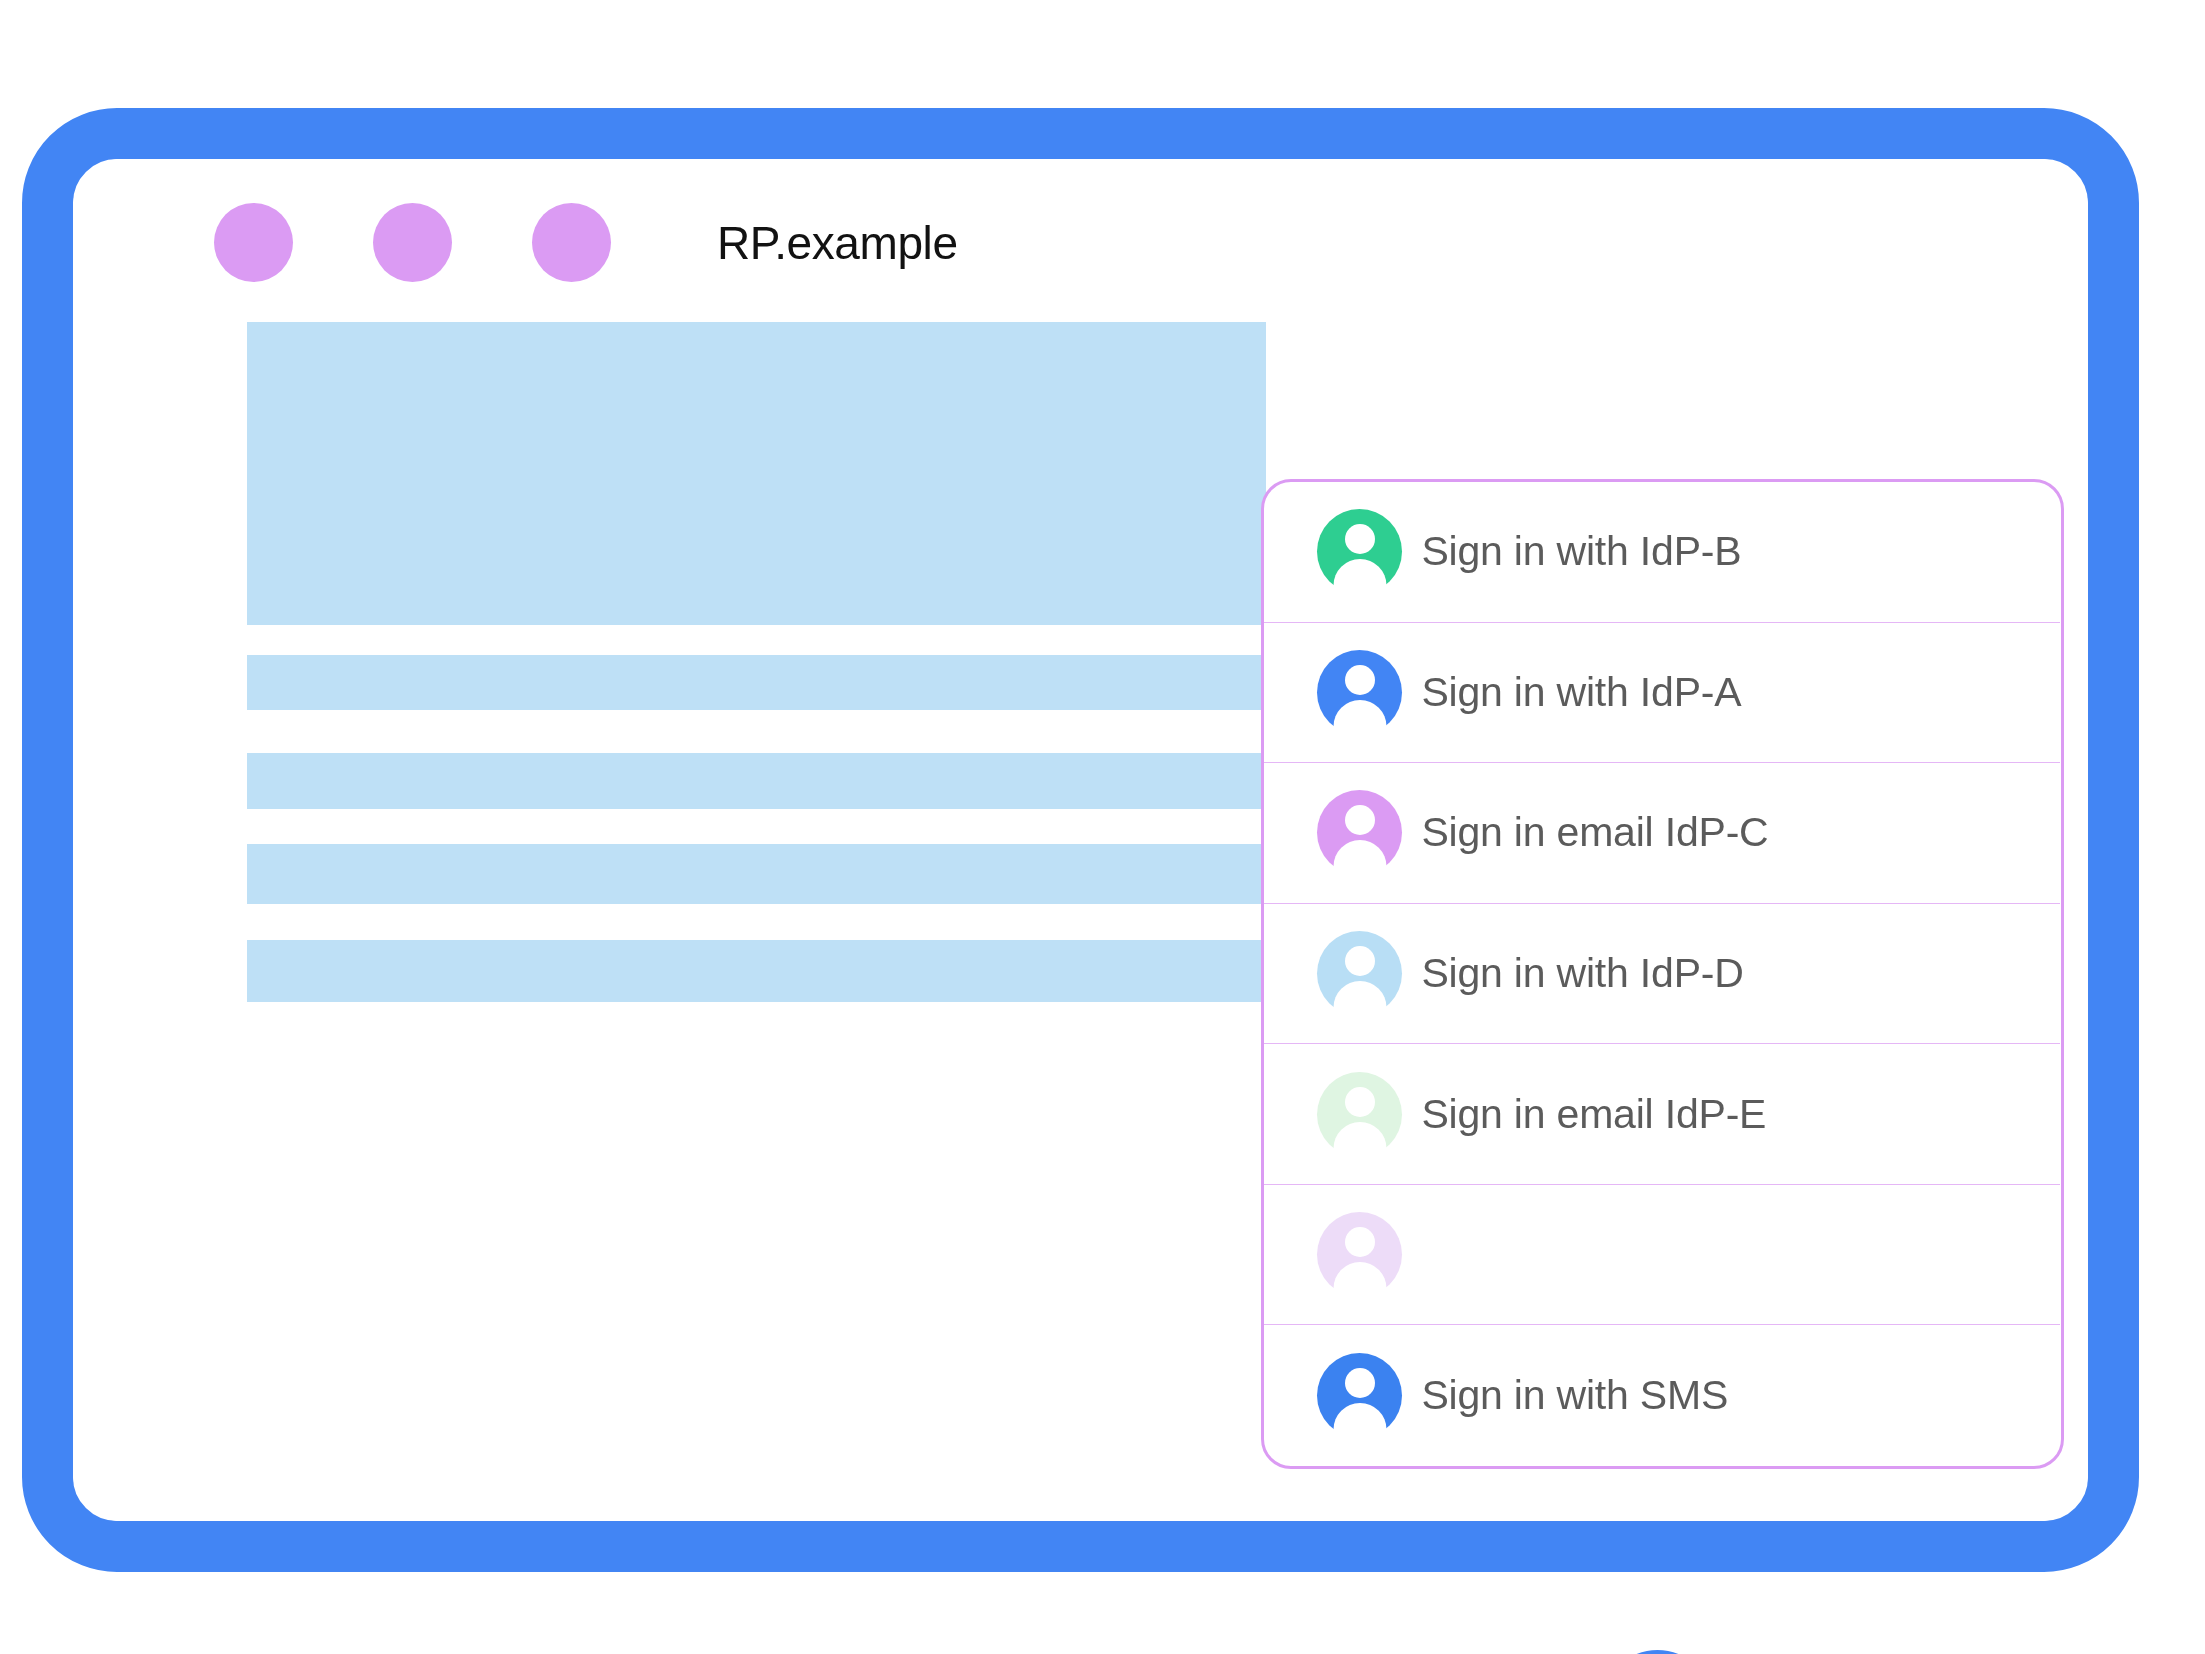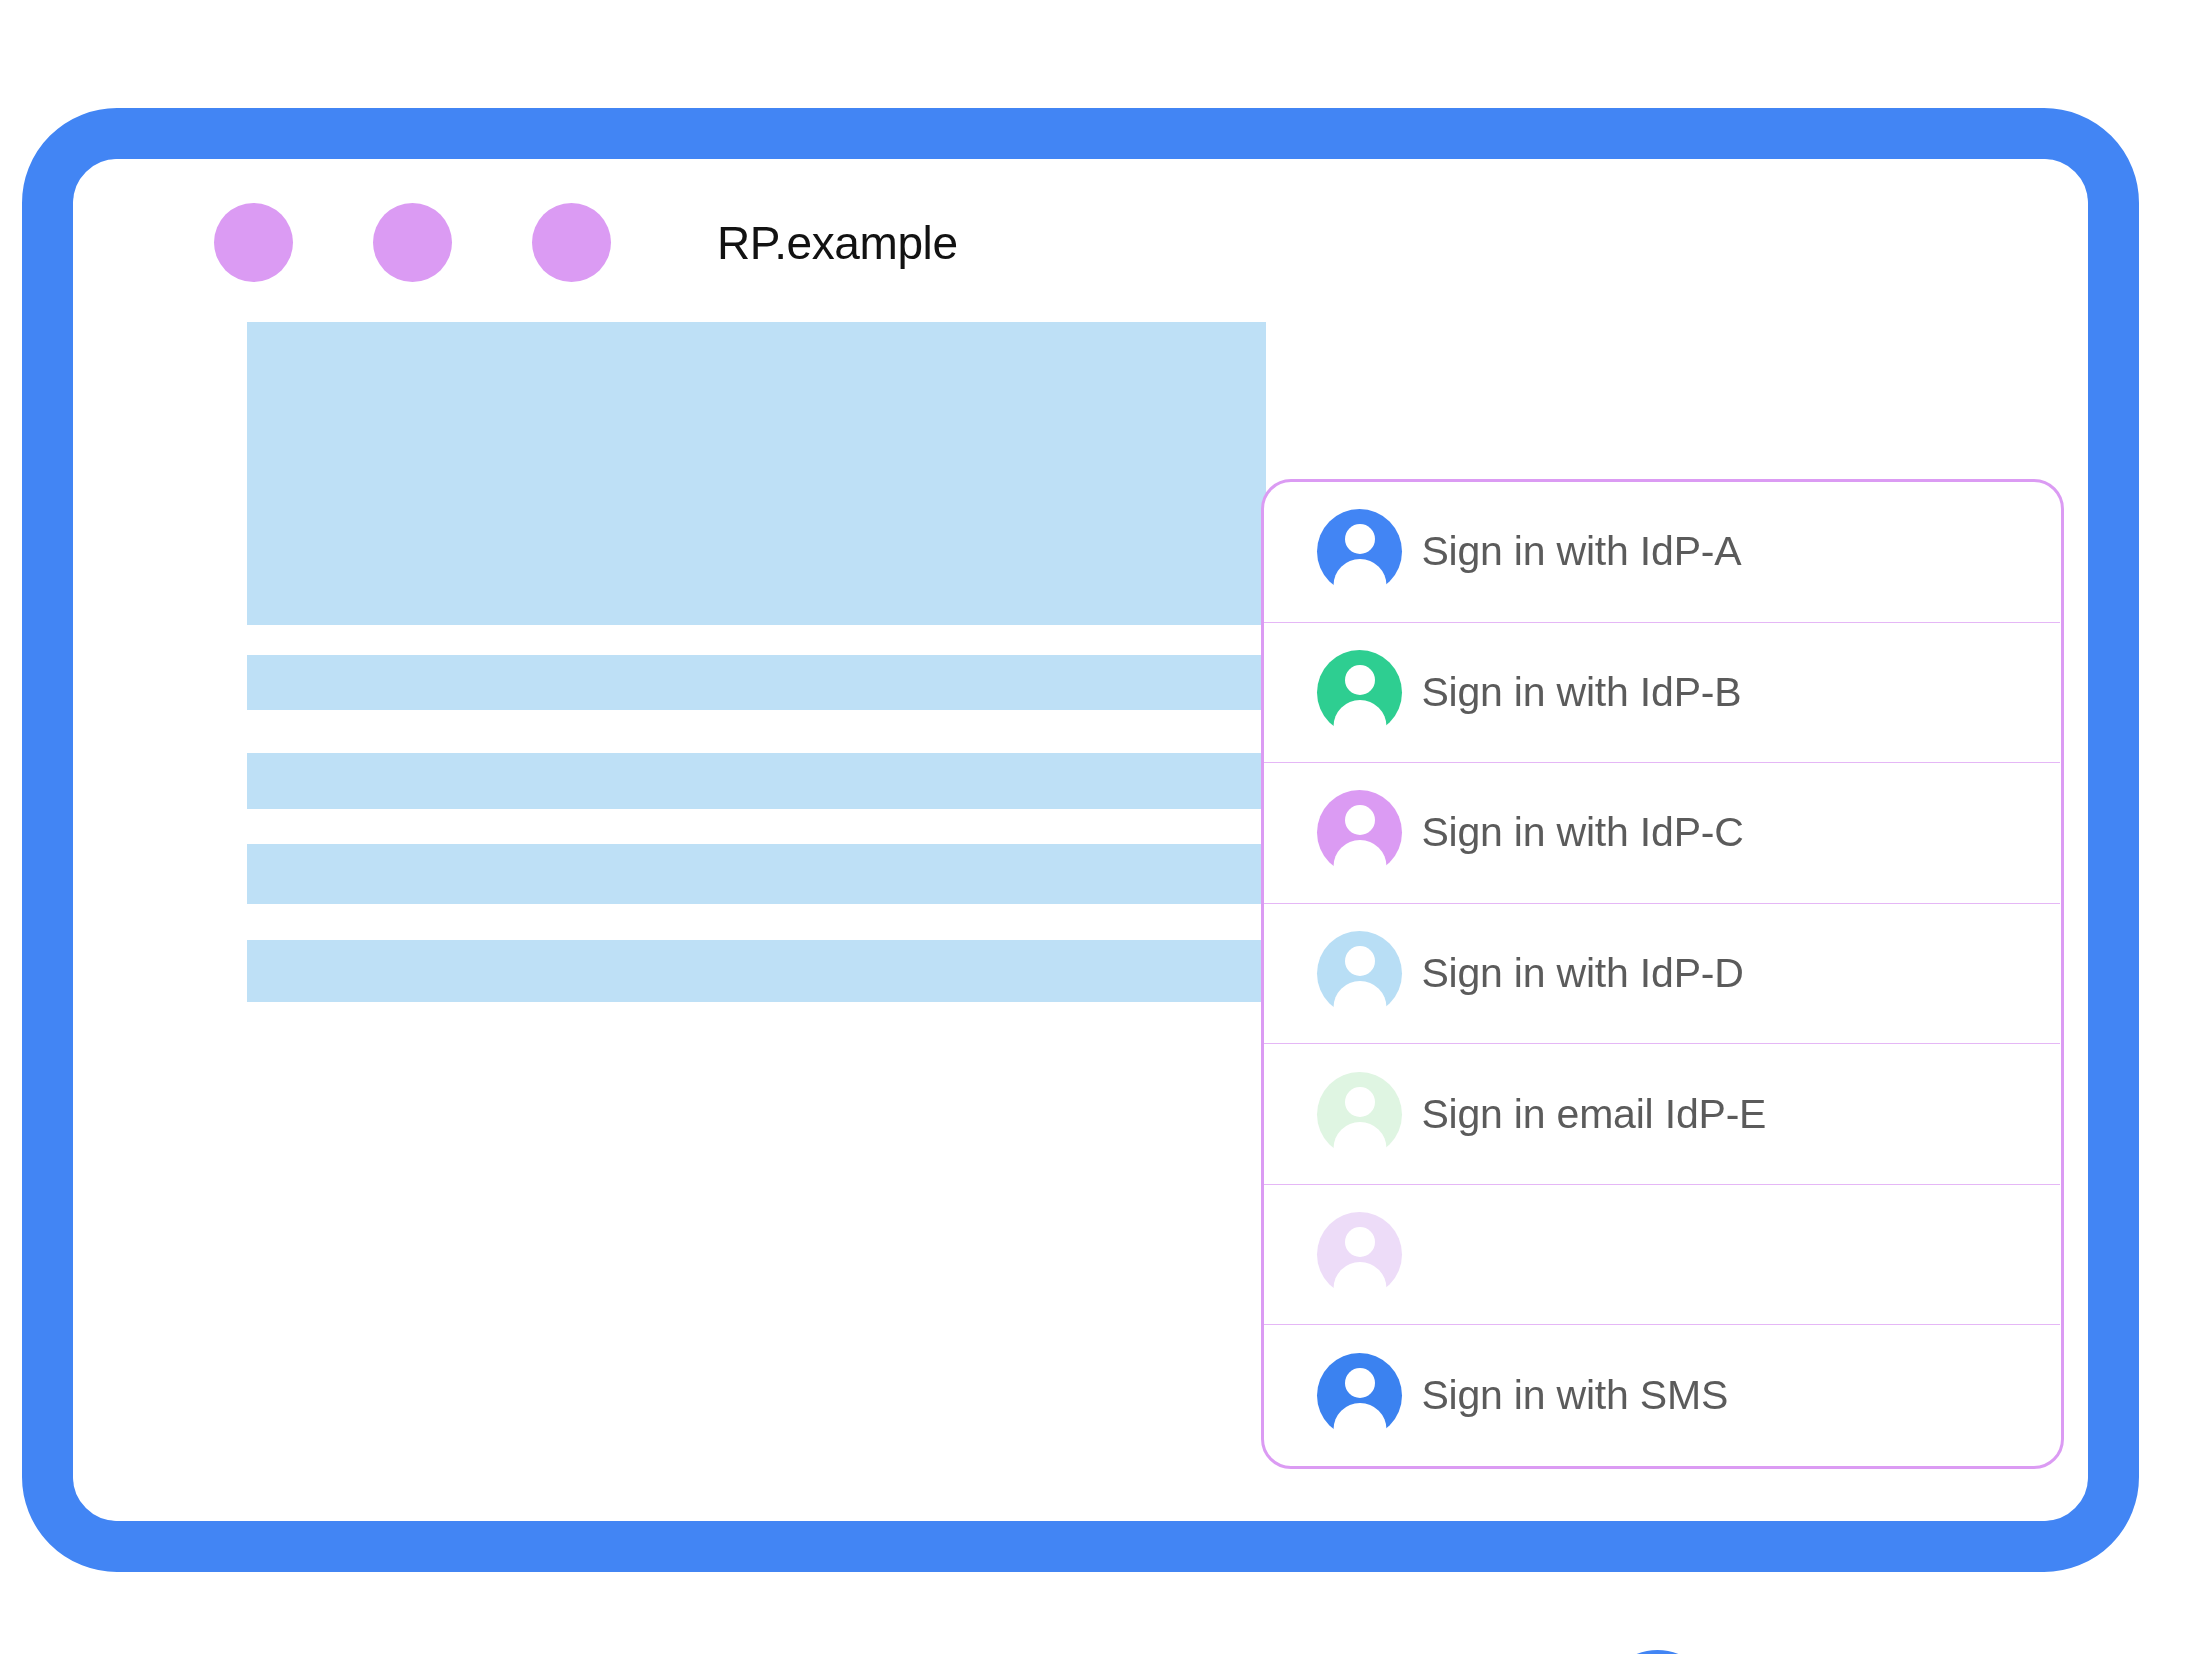--- a/index.html
+++ b/index.html
@@ -216,39 +216,39 @@
       <div class="placeholder-block" id="placeholder-hero"></div>
       <div class="placeholder-block" id="placeholder-bar-1"></div>
       <div class="placeholder-block" id="placeholder-bar-2"></div>
       <div class="placeholder-block" id="placeholder-bar-3"></div>
       <div class="placeholder-block" id="placeholder-bar-4"></div>
     </div>
 
     <div id="signin-panel">
       <div id="signin-list">
           <div class="signin-row">
+            <div class="avatar" style="background: rgb(46, 206, 145);">
+              <div class="avatar-head"></div>
+              <div class="avatar-body"></div>
+            </div>
+            <div class="signin-label">Sign in with IdP-B</div>
+          </div>
+          <div class="signin-row">
             <div class="avatar" style="background: rgb(66, 133, 244);">
               <div class="avatar-head"></div>
               <div class="avatar-body"></div>
             </div>
             <div class="signin-label">Sign in with IdP-A</div>
           </div>
           <div class="signin-row">
-            <div class="avatar" style="background: rgb(46, 206, 145);">
-              <div class="avatar-head"></div>
-              <div class="avatar-body"></div>
-            </div>
-            <div class="signin-label">Sign in with IdP-B</div>
-          </div>
-          <div class="signin-row">
             <div class="avatar" style="background: rgb(219, 155, 243);">
               <div class="avatar-head"></div>
               <div class="avatar-body"></div>
             </div>
-            <div class="signin-label">Sign in with IdP-C</div>
+            <div class="signin-label">Sign in email IdP-C</div>
           </div>
           <div class="signin-row">
             <div class="avatar" style="background: rgb(184, 222, 245);">
               <div class="avatar-head"></div>
               <div class="avatar-body"></div>
             </div>
             <div class="signin-label">Sign in with IdP-D</div>
           </div>
           <div class="signin-row">
             <div class="avatar" style="background: rgb(223, 245, 226);">

